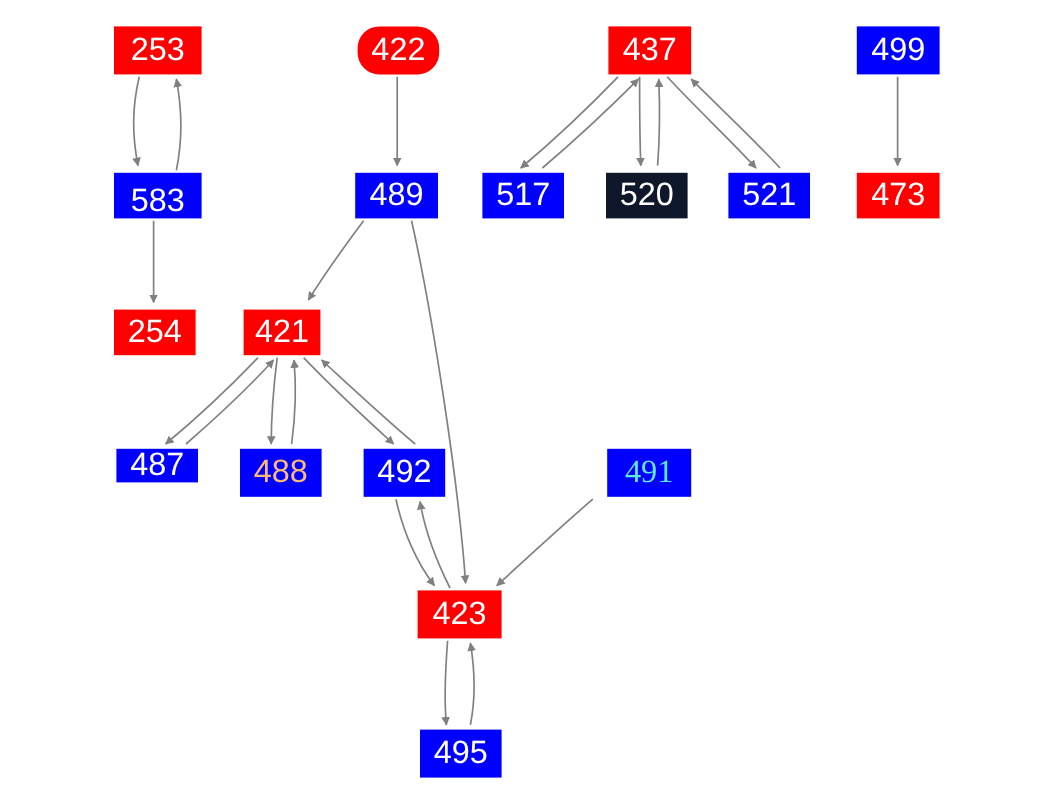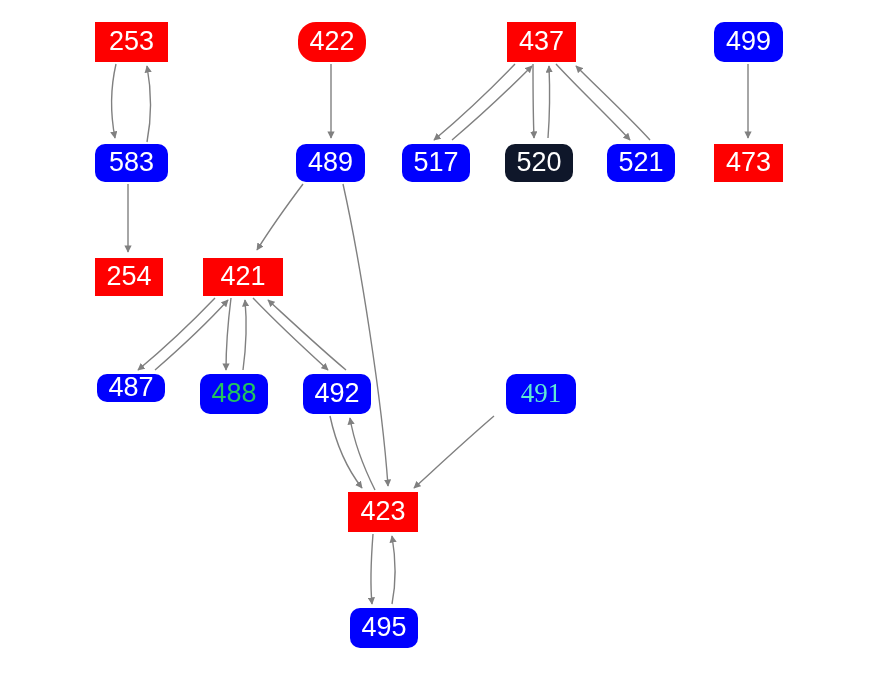--- a/index.html
+++ b/index.html
@@ -28,21 +28,21 @@
     align-items: center;
     justify-content: center;
     box-sizing: border-box;
     color: #ffffff;
     font-size: 27px;
     line-height: 1;
     letter-spacing: 0px;
     user-select: none;
   }
   .graph-node.red  { background: #fe0000; }
-  .graph-node.blue { background: #0000fe; border-radius: 10px; }
+  .graph-node.blue { background: #0000fe; }
   .node-label {
     display: block;
     transform: translateY(-1px);
   }
 </style>
 </head>
 <body>
 
 <div id="graph-canvas">
 
@@ -86,48 +86,48 @@
       </div>
       <div class="graph-node red" style="left: 298px; top: 22px; width: 68px; height: 40px; background: rgb(254, 0, 0); color: rgb(255, 255, 255); border-radius: 18px;">
         <span class="node-label">422</span>
       </div>
       <div class="graph-node red" style="left: 507px; top: 22px; width: 69px; height: 40px; background: rgb(254, 0, 0); color: rgb(255, 255, 255);">
         <span class="node-label">437</span>
       </div>
       <div class="graph-node blue" style="left: 714px; top: 22px; width: 69px; height: 40px; background: rgb(0, 0, 254); color: rgb(255, 255, 255);">
         <span class="node-label">499</span>
       </div>
-      <div class="graph-node blue" style="left: 95px; top: 144px; width: 73px; height: 38px; background: rgb(0, 0, 254); color: rgb(255, 255, 255);">
+      <div class="graph-node blue" style="left: 95px; top: 144px; width: 73px; height: 38px; background: rgb(0, 0, 254); color: rgb(255, 255, 255); align-items: flex-end;">
         <span class="node-label">583</span>
       </div>
       <div class="graph-node blue" style="left: 296px; top: 144px; width: 69px; height: 38px; background: rgb(0, 0, 254); color: rgb(255, 255, 255);">
         <span class="node-label">489</span>
       </div>
       <div class="graph-node blue" style="left: 402px; top: 144px; width: 68px; height: 38px; background: rgb(0, 0, 254); color: rgb(255, 255, 255);">
         <span class="node-label">517</span>
       </div>
       <div class="graph-node blue" style="left: 505px; top: 144px; width: 68px; height: 38px; background: #0f172a; color: rgb(255, 255, 255);">
         <span class="node-label">520</span>
       </div>
       <div class="graph-node blue" style="left: 607px; top: 144px; width: 68px; height: 38px; background: rgb(0, 0, 254); color: rgb(255, 255, 255);">
         <span class="node-label">521</span>
       </div>
       <div class="graph-node red" style="left: 714px; top: 144px; width: 69px; height: 38px; background: rgb(254, 0, 0); color: rgb(255, 255, 255);">
         <span class="node-label">473</span>
       </div>
       <div class="graph-node red" style="left: 95px; top: 258px; width: 68px; height: 38px; background: rgb(254, 0, 0); color: rgb(255, 255, 255);">
         <span class="node-label">254</span>
       </div>
-      <div class="graph-node red" style="left: 203px; top: 258px; width: 80px; height: 38px; background: rgb(254, 0, 0); color: rgb(255, 255, 255);">
+      <div class="graph-node red" style="left: 203px; top: 258px; width: 64px; height: 38px; background: rgb(254, 0, 0); color: rgb(255, 255, 255);">
         <span class="node-label">421</span>
       </div>
       <div class="graph-node blue" style="left: 97px; top: 374px; width: 68px; height: 28px; background: rgb(0, 0, 254); color: rgb(255, 255, 255);">
         <span class="node-label">487</span>
       </div>
-      <div class="graph-node blue" style="left: 200px; top: 374px; width: 68px; height: 40px; background: rgb(0, 0, 254); color: #22c55e;">
+      <div class="graph-node blue" style="left: 200px; top: 374px; width: 68px; height: 40px; background: rgb(0, 0, 254); color: #fdba74;">
         <span class="node-label">488</span>
       </div>
       <div class="graph-node blue" style="left: 303px; top: 374px; width: 68px; height: 40px; background: rgb(0, 0, 254); color: rgb(255, 255, 255);">
         <span class="node-label">492</span>
       </div>
       <div class="graph-node blue" style="left: 506px; top: 374px; width: 70px; height: 40px; background: rgb(0, 0, 254); color: #5eead4; font-family: Liberation Serif, serif;">
         <span class="node-label">491</span>
       </div>
       <div class="graph-node red" style="left: 348px; top: 492px; width: 70px; height: 40px; background: rgb(254, 0, 0); color: rgb(255, 255, 255);">
         <span class="node-label">423</span>

